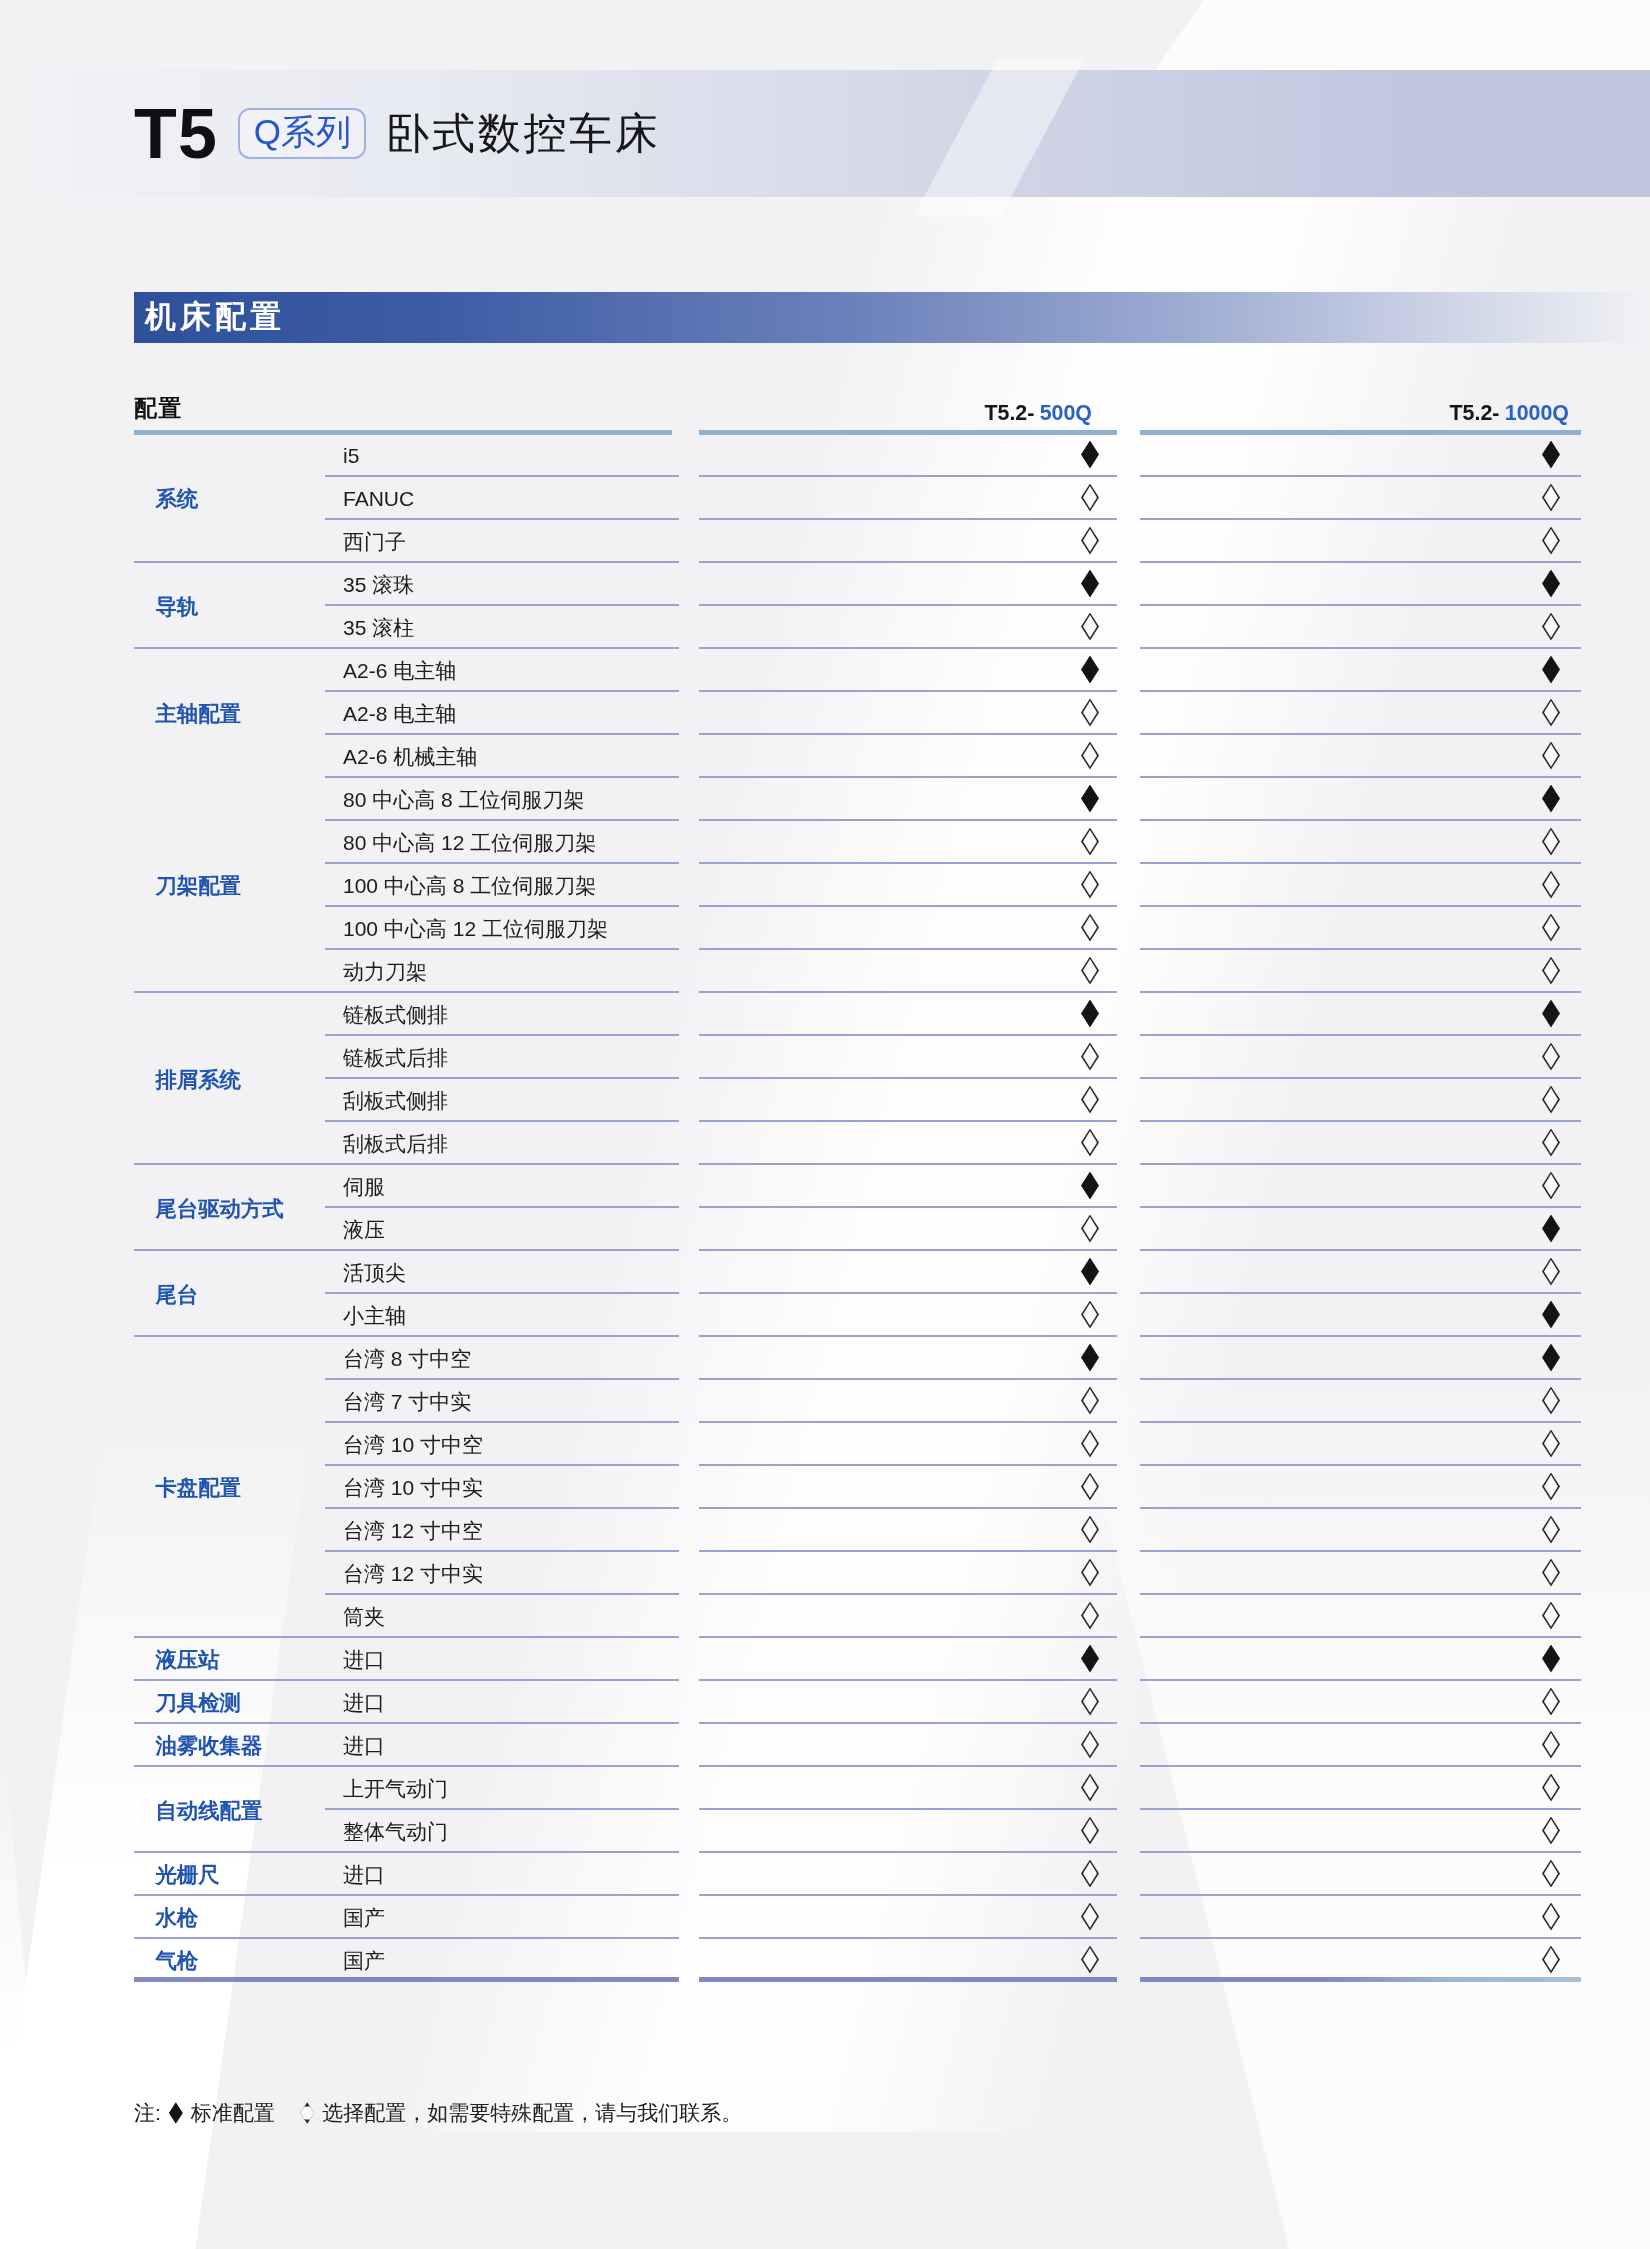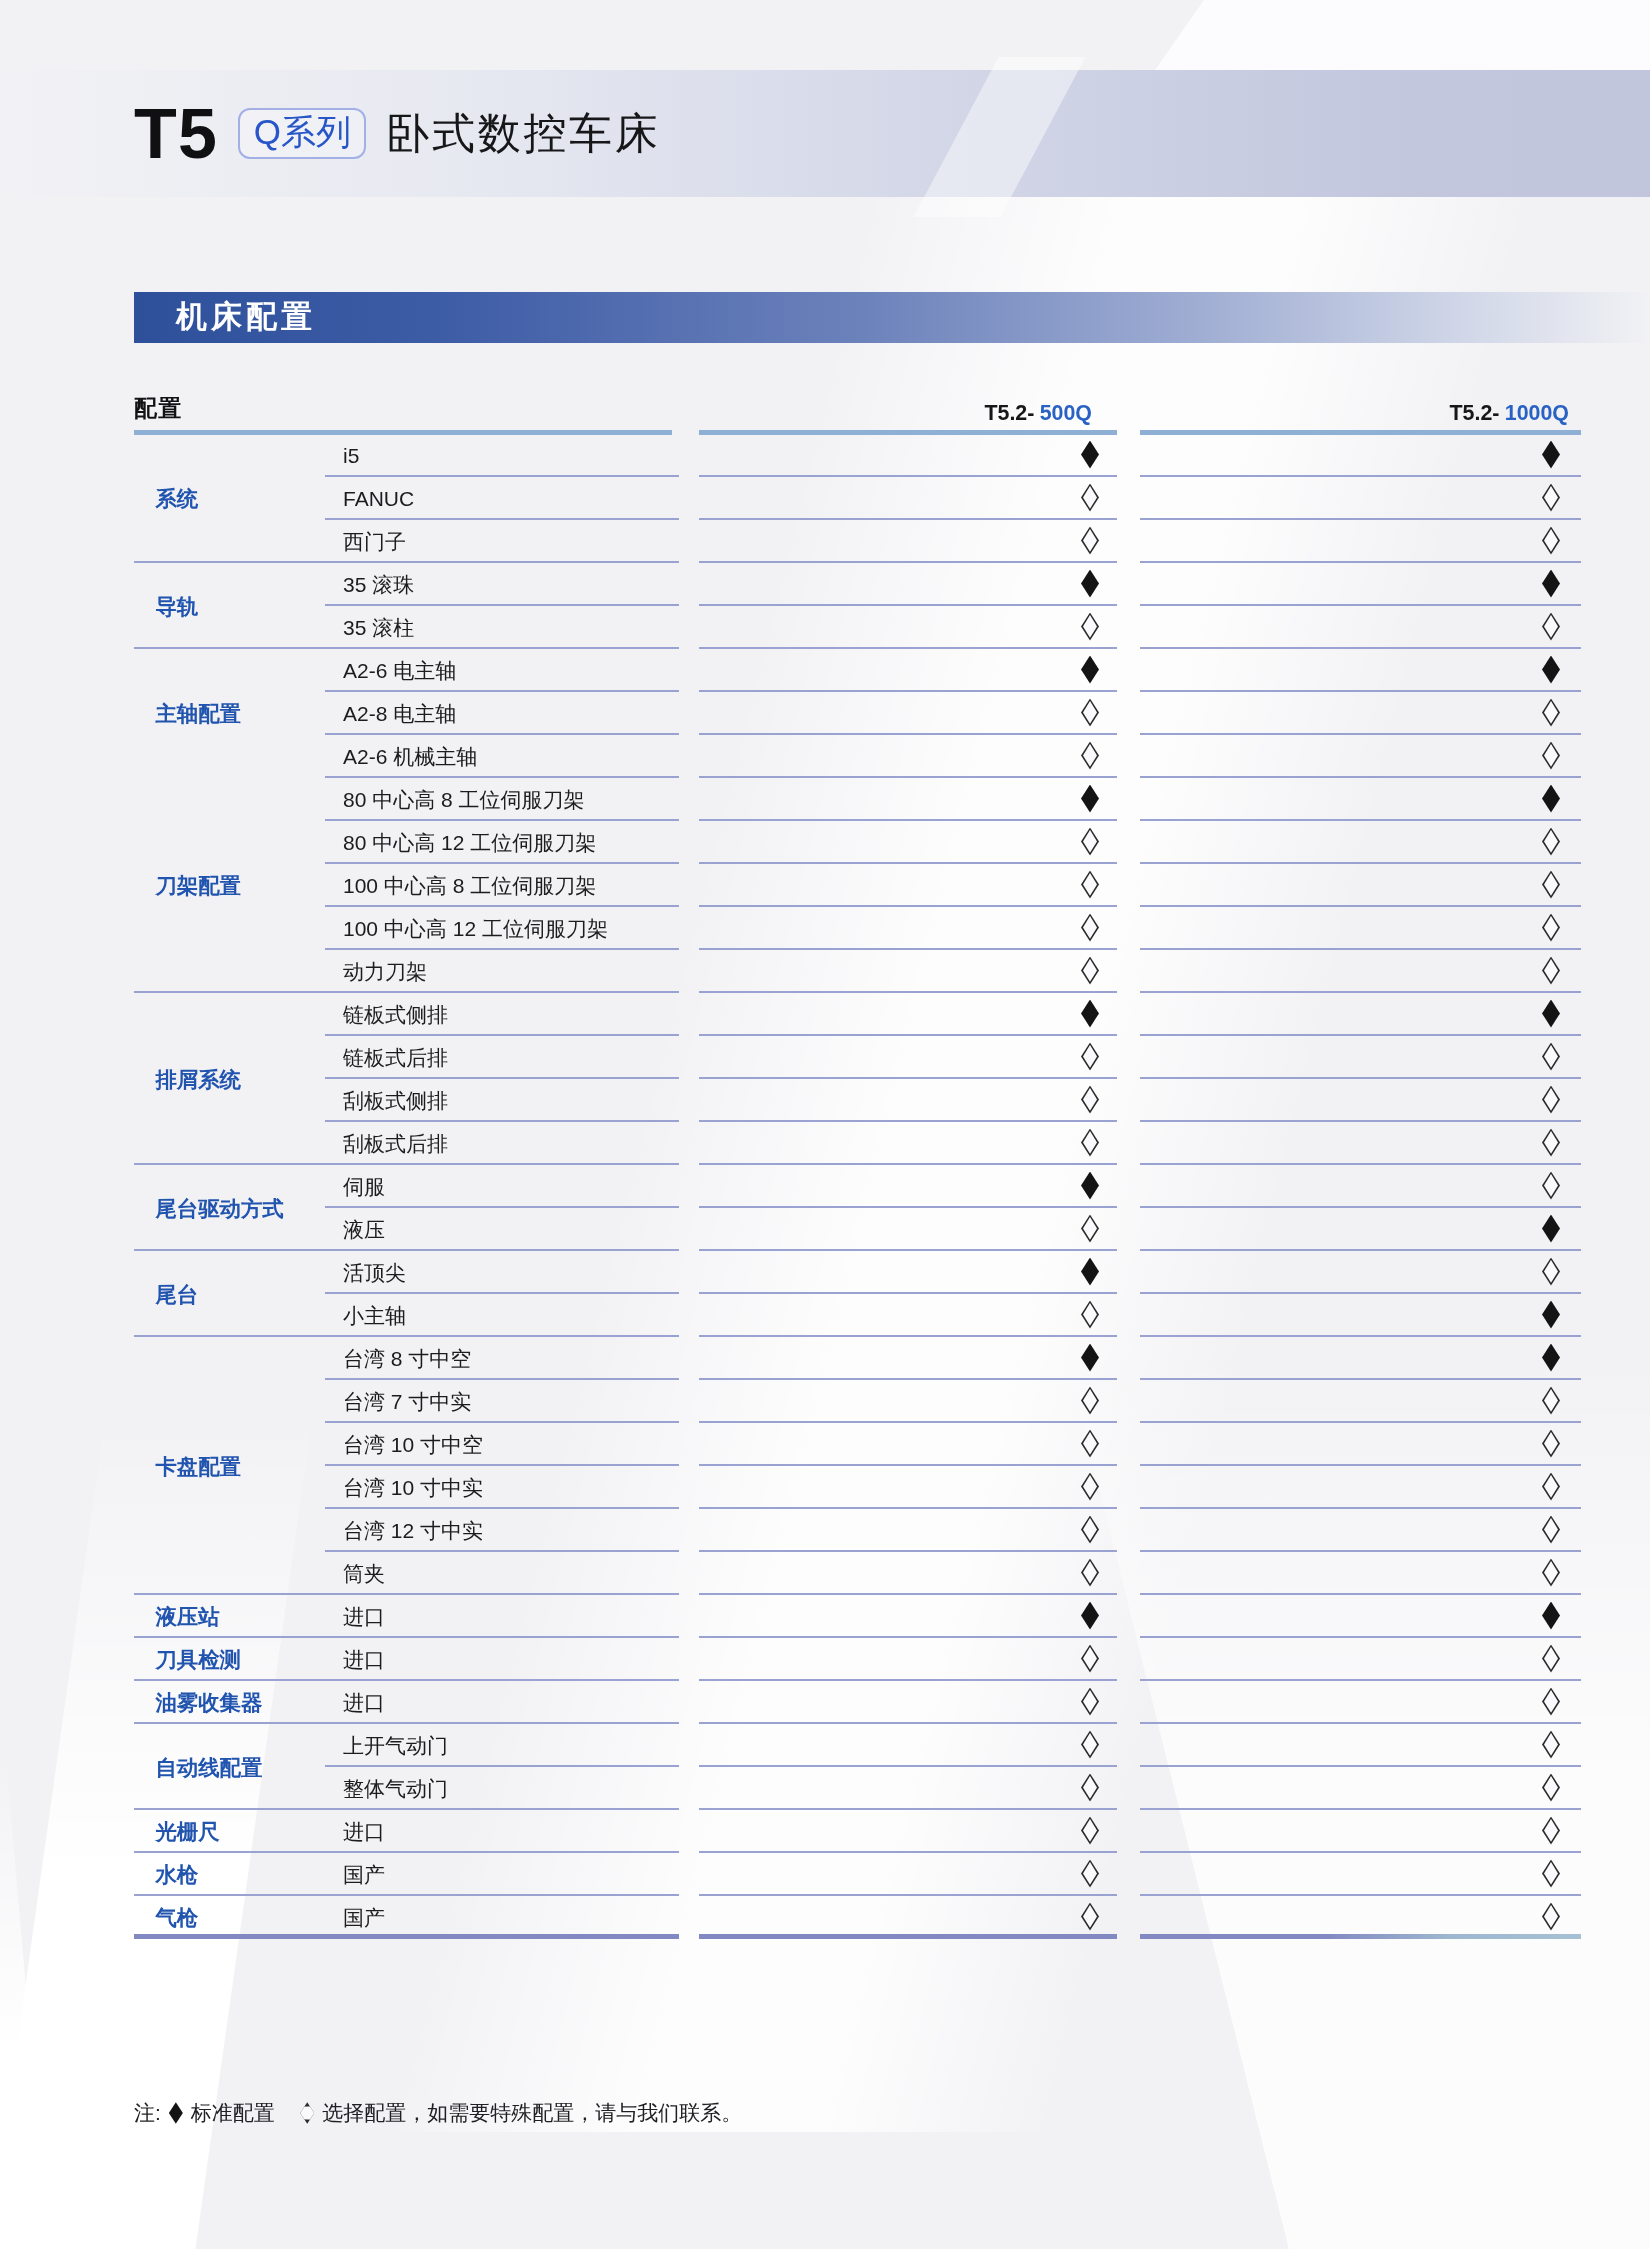--- a/index.html
+++ b/index.html
@@ -25,21 +25,21 @@
           background:rgba(255,255,255,.45);}
   .title-row{position:absolute;left:134px;top:50%;transform:translateY(-50%);display:flex;align-items:center;gap:20px;}
   .model{font-size:70px;font-weight:700;color:#101013;letter-spacing:1.3px;line-height:1;}
   .badge{font-size:35px;font-weight:400;color:#2856c9;border:2px solid #a3b0e6;border-radius:12px;
          padding:2.7px 13.4px 5.3px;line-height:1.1;background:rgba(255,255,255,.25);}
   .subtitle{font-size:43px;font-weight:500;color:#17171a;letter-spacing:2.7px;}
 
   
   .section-bar{position:absolute;z-index:1;top:292px;left:134px;width:1517px;height:51px;
           background:linear-gradient(90deg,#2e509b 0%,#3d5ca6 20%,#6c82bb 48%,#9fadd3 70%,#ccd3e6 86%,rgba(242,242,245,0) 100%);}
-  .section-bar span{display:block;padding-left:42px;line-height:49px;font-size:31px;font-weight:700;color:#ffffff;letter-spacing:4px;}
+  .section-bar span{display:block;padding-left:11px;line-height:49px;font-size:31px;font-weight:700;color:#ffffff;letter-spacing:4px;}
 
   
   .thead{position:absolute;z-index:1;top:371px;left:134px;width:1447px;height:64px;}
   .config-label{position:absolute;left:0;bottom:10.7px;font-size:23px;font-weight:700;color:#121215;letter-spacing:1.3px;}
   .colhead{position:absolute;bottom:9.4px;font-size:21.4px;font-weight:700;text-align:right;white-space:nowrap;}
   .colhead.c1{left:543px;width:415px;}
   .colhead.c2{left:1006px;width:429px;}
   .colhead b{color:#17171a;}
   .colhead i{font-style:normal;color:#2a62c4;margin-left:5.3px;}
   .hline{position:absolute;bottom:0;height:4.7px;background:#8fb0d5;}
@@ -360,20 +360,28 @@
           </div>
           <div class="row">
             <span class="lbl">台湾 10 寸中实</span>
             <i class="ln lnB"></i>
             <i class="ln lnC"></i>
             <i class="ln lnD"></i>
             <span class="dm dmC hollow"></span>
             <span class="dm dmD hollow"></span>
           </div>
           <div class="row">
+            <span class="lbl">台湾 12 寸中空</span>
+            <i class="ln lnB"></i>
+            <i class="ln lnC"></i>
+            <i class="ln lnD"></i>
+            <span class="dm dmC hollow"></span>
+            <span class="dm dmD hollow"></span>
+          </div>
+          <div class="row">
             <span class="lbl">台湾 12 寸中实</span>
             <i class="ln lnB"></i>
             <i class="ln lnC"></i>
             <i class="ln lnD"></i>
             <span class="dm dmC hollow"></span>
             <span class="dm dmD hollow"></span>
           </div>
           <div class="row">
             <span class="lbl">筒夹</span>
             <i class="ln lnB ext"></i>

